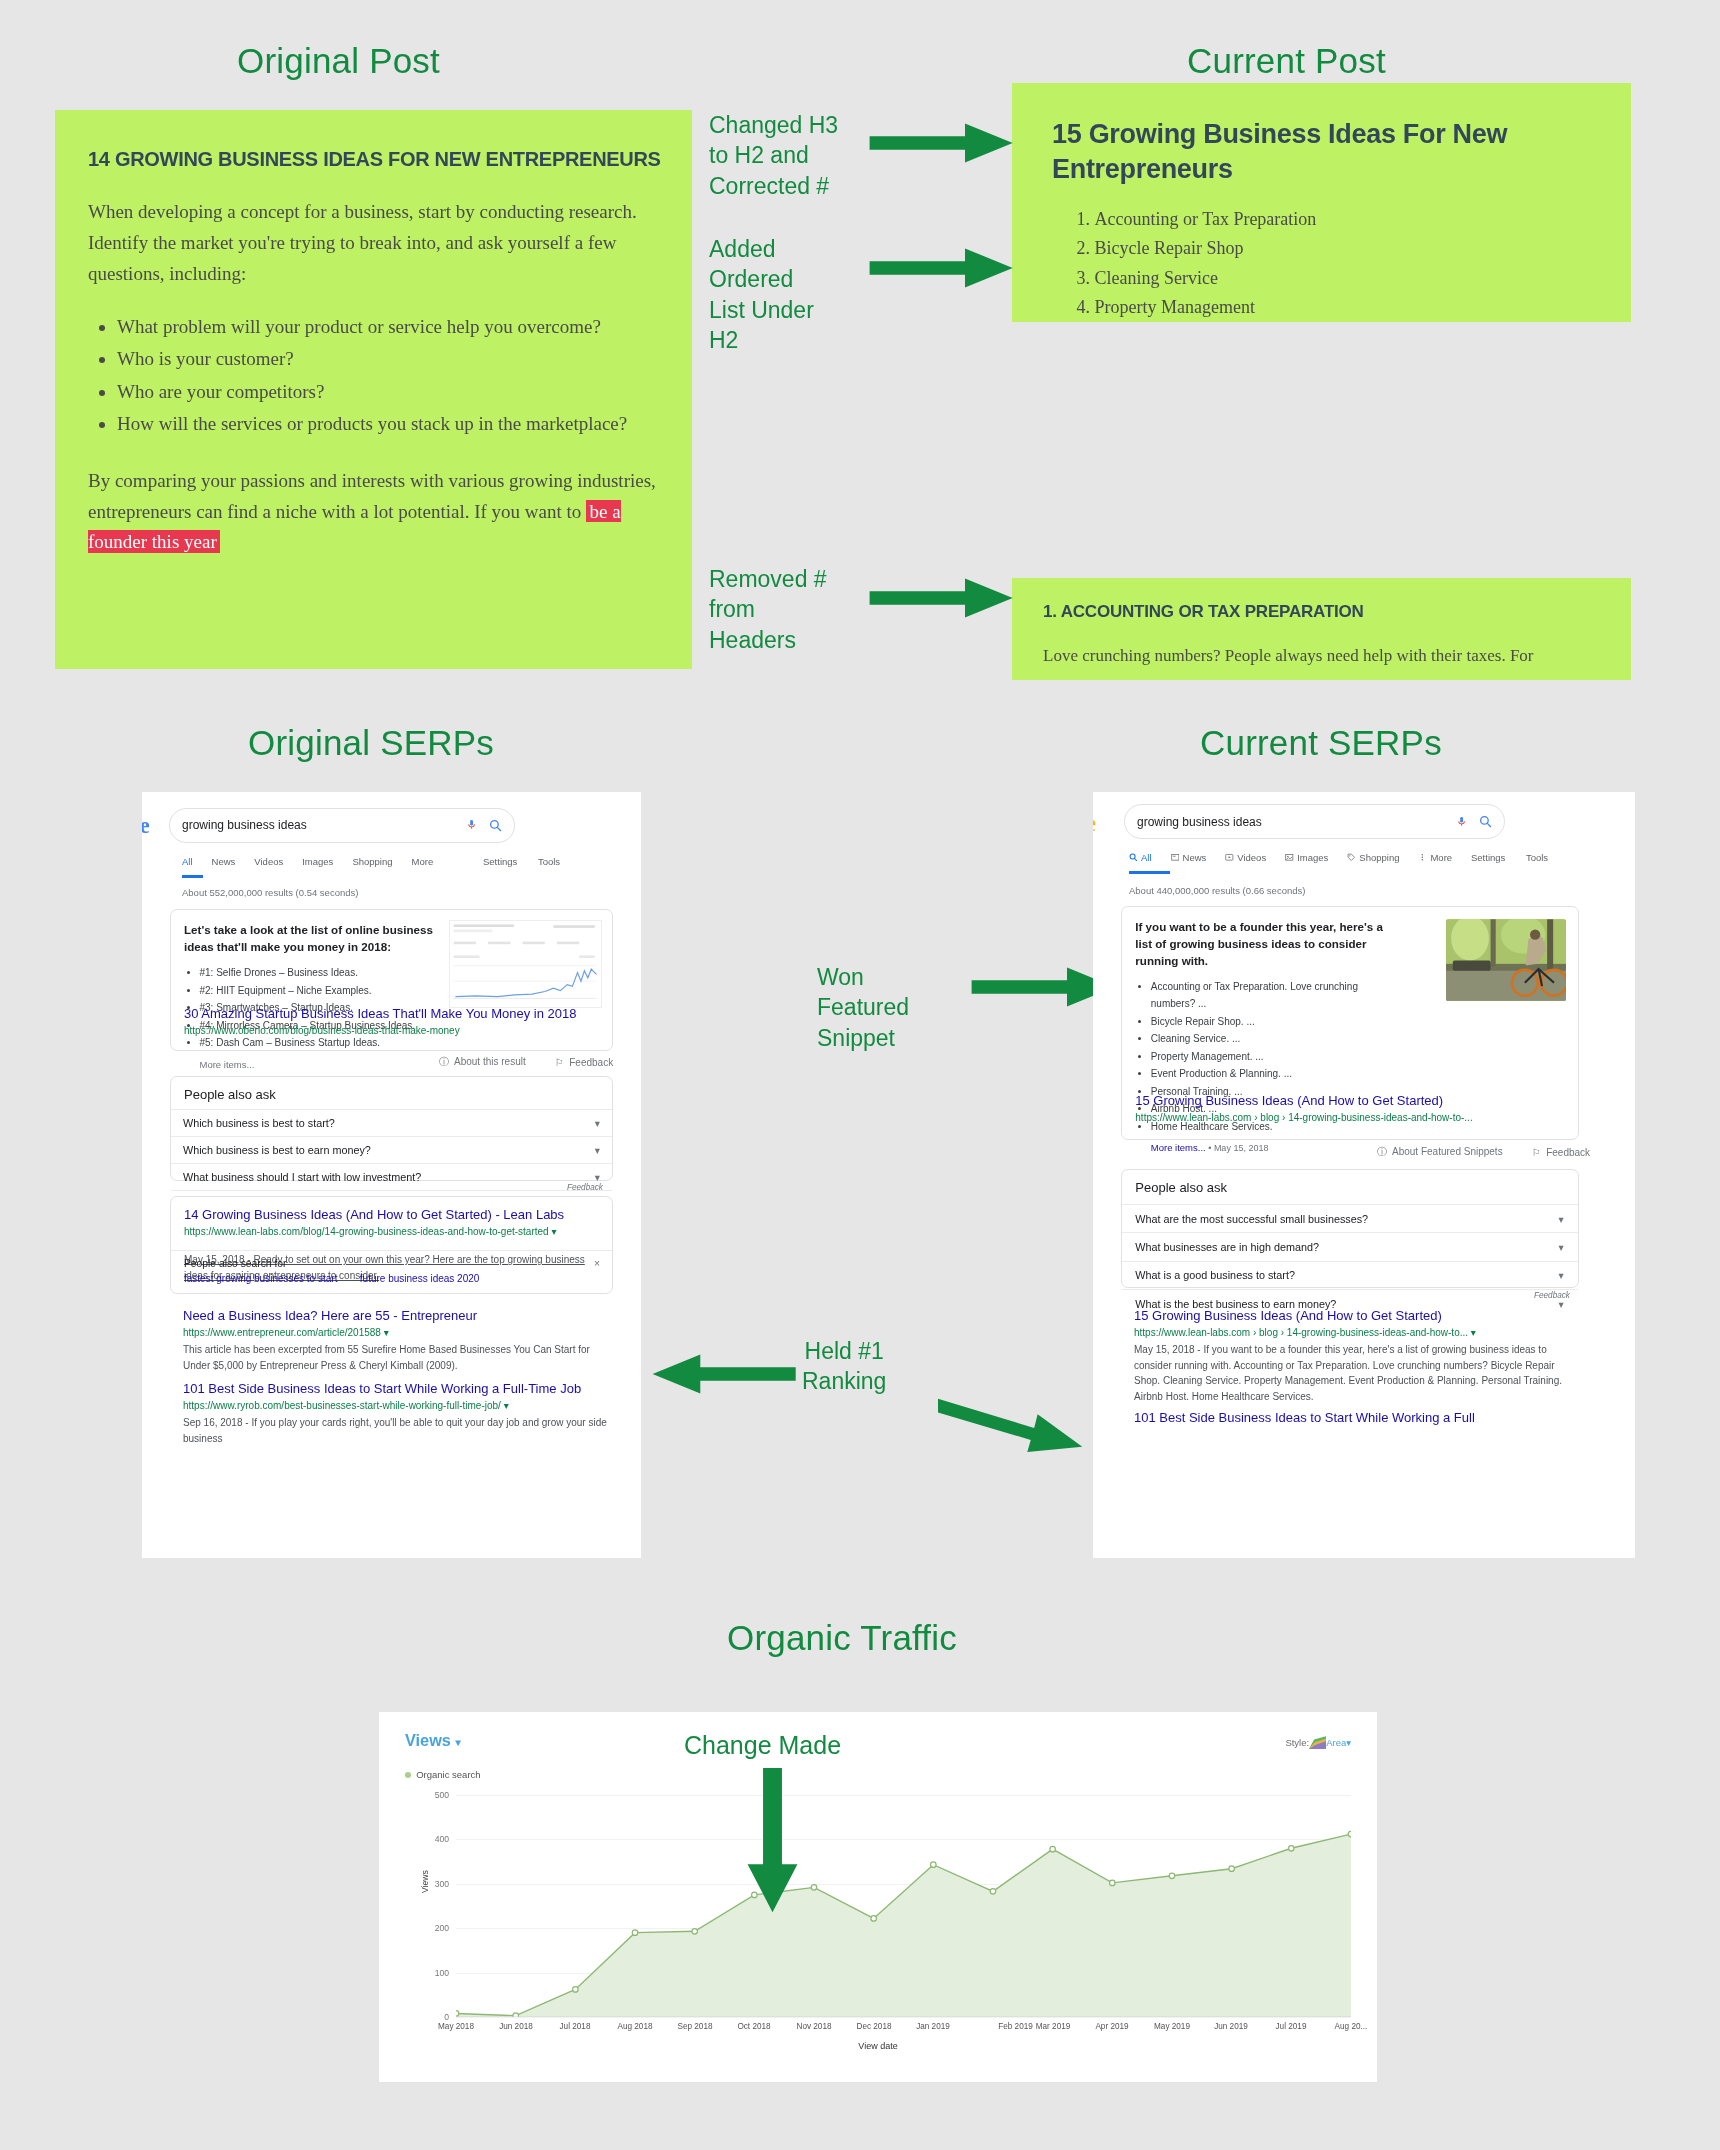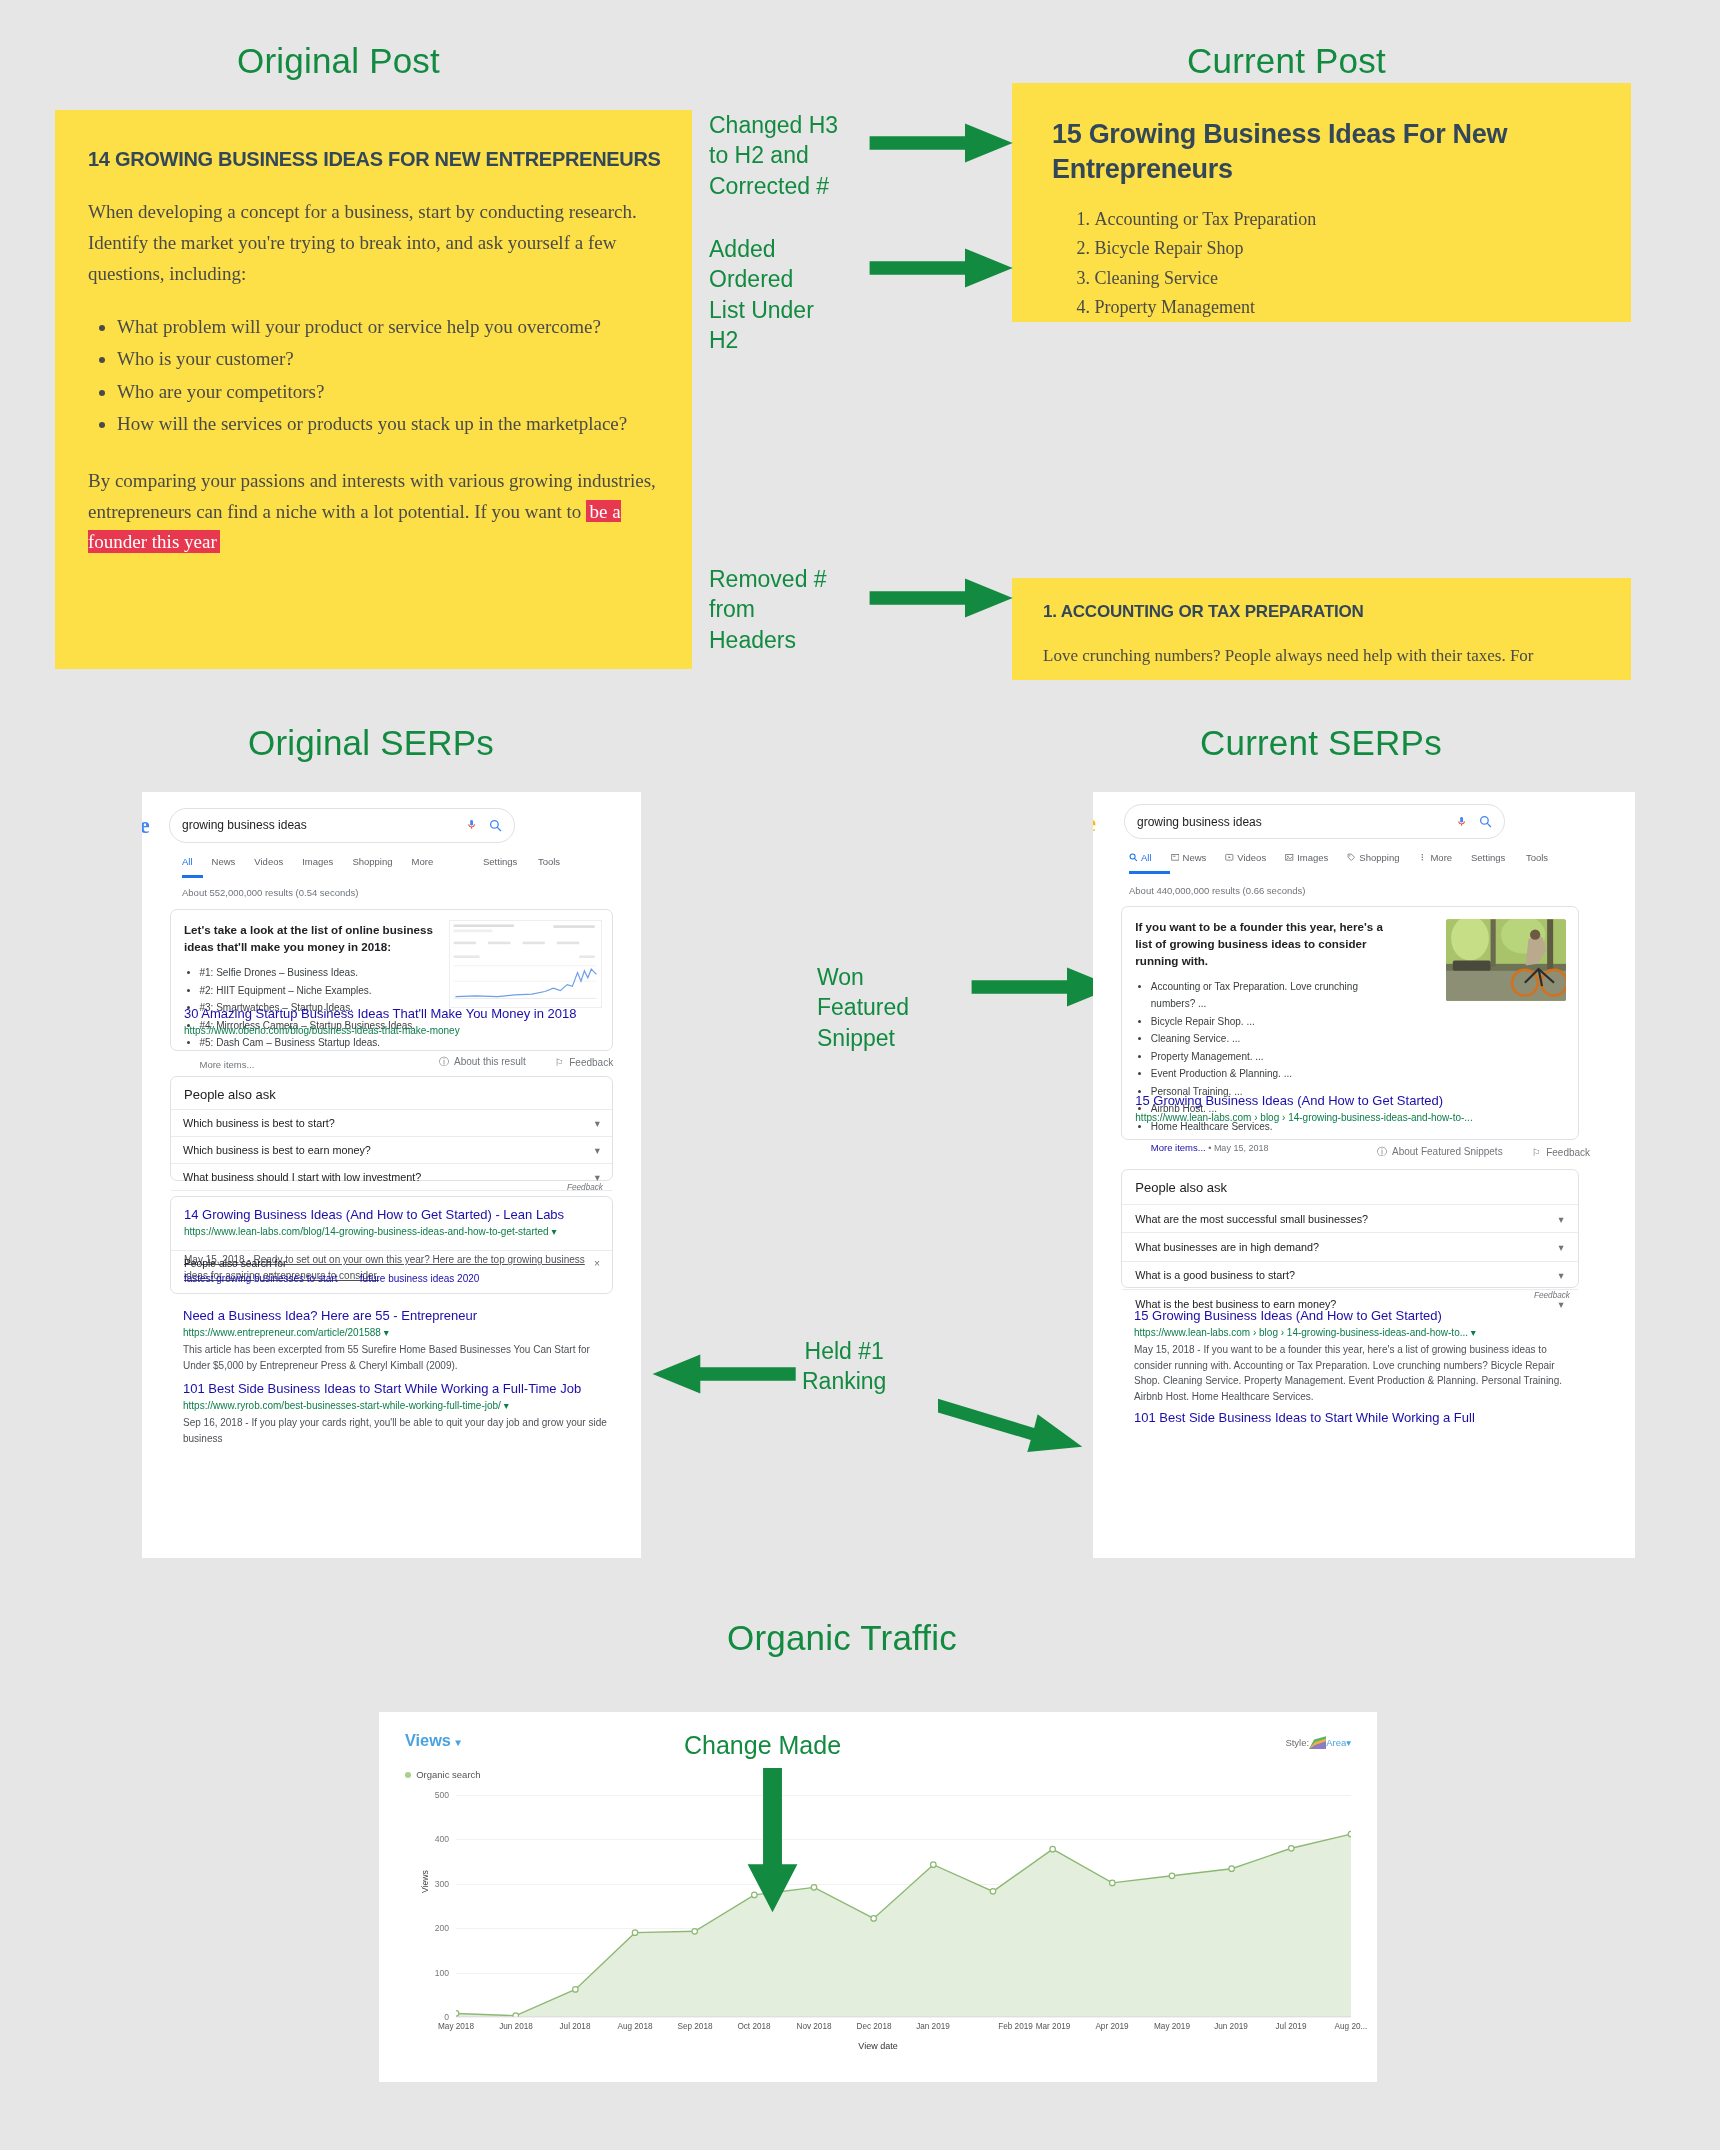--- a/index.html
+++ b/index.html
@@ -4,21 +4,21 @@
 <style>
   html,body{margin:0;padding:0;}
   body{
     width:1721px;height:2151px;background:#e6e6e6;
     font-family:"Liberation Sans",sans-serif;position:relative;overflow:hidden;
   }
   .section-title{
     position:absolute;color:#128a3f;font-size:35px;font-weight:400;
     letter-spacing:0.2px;white-space:nowrap;
   }
-  .panel{position:absolute;background:#fde047;overflow:hidden;}
+  .panel{position:absolute;background:#bef264;overflow:hidden;}
 
   
   #orig-post{left:55px;top:110px;width:637px;height:559px;}
   .op-h3{
     font-family:"Liberation Sans",sans-serif;font-weight:700;font-size:20px;
     color:#33475b;letter-spacing:-0.3px;margin:38px 0 0 33px;
   }
   .op-p{
     font-family:"Liberation Serif",serif;font-size:19px;line-height:1.62;
     color:#4a4a4a;margin:26px 33px 0 33px;

